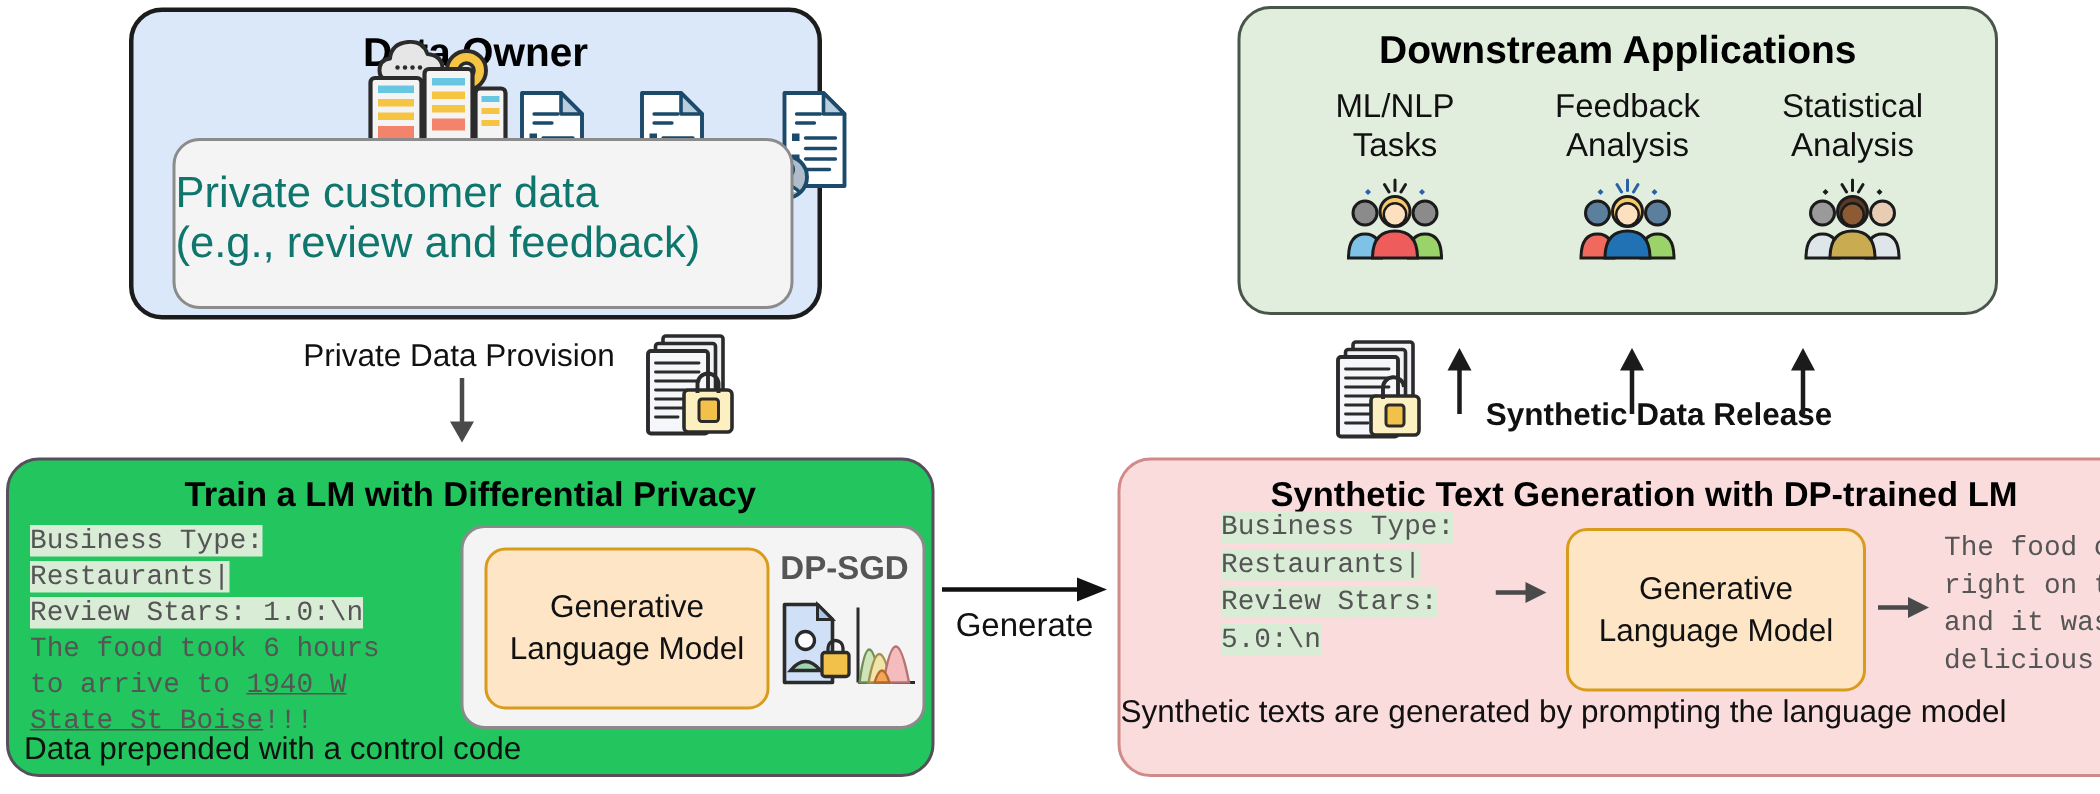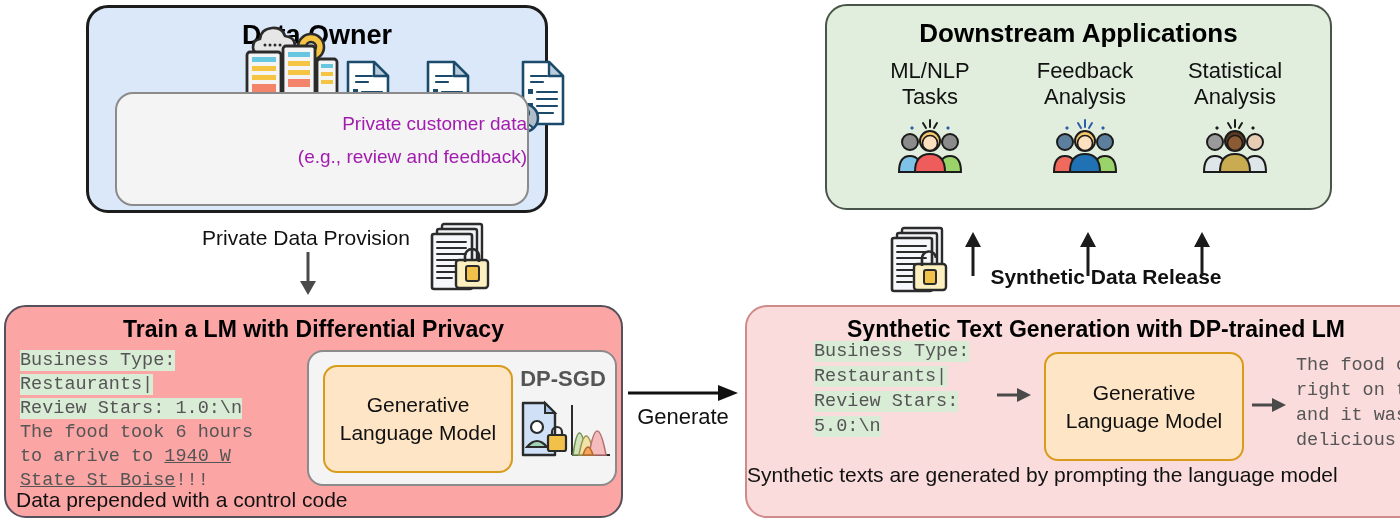--- a/index.html
+++ b/index.html
@@ -7,36 +7,36 @@
        font-family:"Liberation Sans", sans-serif;color:#111;}
   .abs{position:absolute;}
 
   
   .panel{position:absolute;border-radius:22px;box-sizing:border-box;}
   #data-owner-panel{left:86px;top:5px;width:462px;height:208px;
       background:#dbe8fa;border:3px solid #1c1c1c;}
   #downstream-panel{left:825px;top:4px;width:507px;height:206px;
       background:#e1eedd;border:2.5px solid #4a554a;}
   #train-panel{left:4px;top:305px;width:619px;height:213px;
-      background:#fca5a5;border:2.5px solid #55505a;}
+      background:#22c55e;border:2.5px solid #55505a;}
   #synth-panel{left:745px;top:305px;width:702px;height:213px;
       background:#fbdcdc;border:2.5px solid #cf8a8a;}
 
   .panel-title{position:absolute;left:0;right:0;text-align:center;
       font-weight:bold;color:#000;}
   #data-owner-panel .panel-title{top:12px;font-size:27px;}
   #downstream-panel .panel-title{top:12px;font-size:26px;}
   #train-panel .panel-title{top:9px;font-size:23px;}
   #synth-panel .panel-title{top:9px;font-size:23px;}
 
   
   #private-data-card{position:absolute;left:26px;top:84px;width:410px;height:110px;
       background:#f4f4f4;border:2px solid #8b8b8b;border-radius:18px;}
-  #private-data-card .line{position:absolute;left:0;right:0;text-align:right;
-      font-size:19px;color:#a21caf;}
+  #private-data-card .line{position:absolute;left:0;right:0;text-align:left;
+      font-size:29px;color:#0f766e;}
   #private-data-card .l1{top:19px;}
   #private-data-card .l2{top:52px;}
 
   
   #server-cloud-icon{left:152px;top:18px;width:100px;height:78px;}
   .doc-person{position:absolute;width:62px;height:74px;}
   #doc-person-1{left:245px;top:52px;}
   #doc-person-2{left:325px;top:52px;}
   #doc-person-3{left:420px;top:52px;}
 

